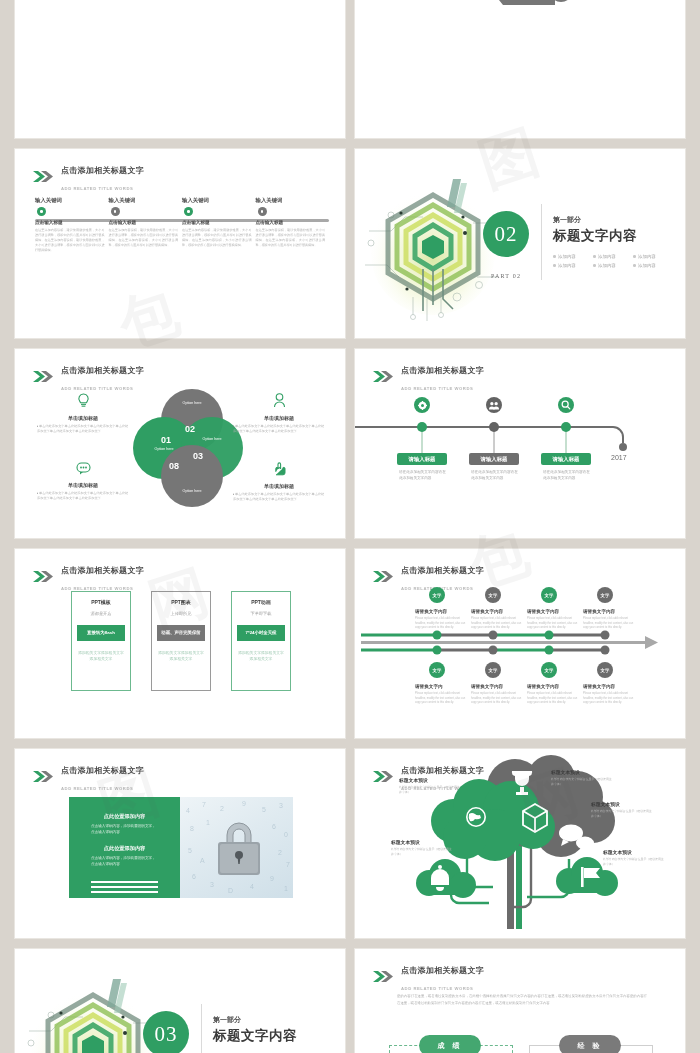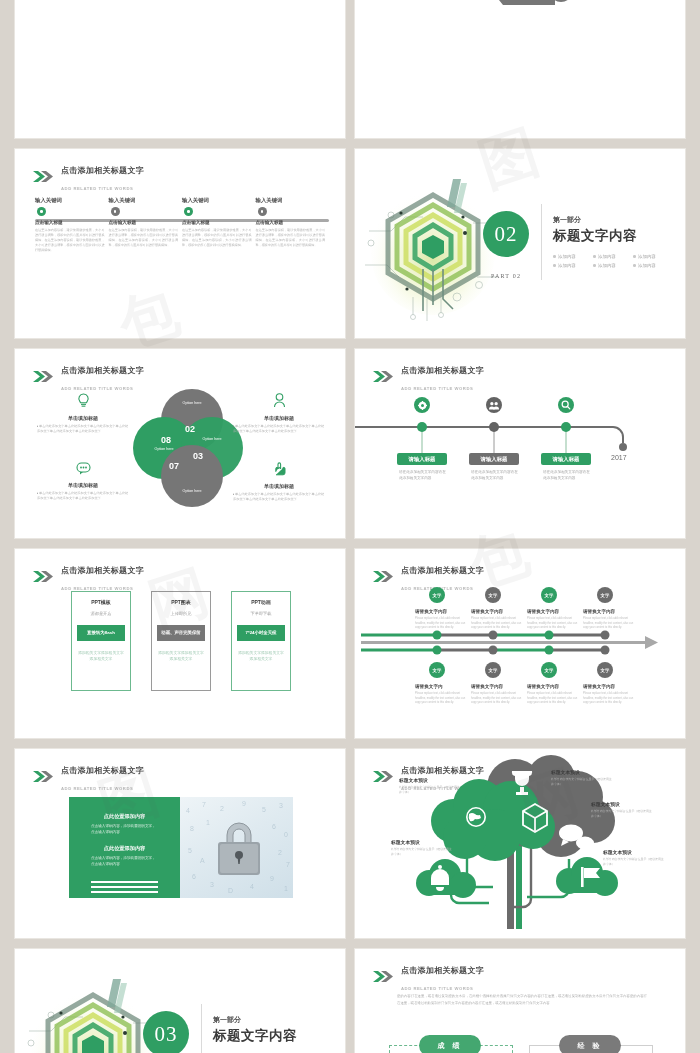--- a/index.html
+++ b/index.html
@@ -317,23 +317,23 @@
       <div class="petal">
         <div class="pc" style="background:#767676;left:28px;top:0;"></div>
         <div class="pc" style="background:#2f9e63;left:0;top:28px;"></div>
         <div class="pc" style="background:#2f9e63;left:48px;top:28px;opacity:.96"></div>
         <div class="pc" style="background:#767676;left:28px;top:56px;"></div>
         <div class="pc-lbl" style="left:28px;top:12px;">Option here</div>
         <div class="pc-lbl" style="left:0;top:58px;">Option here</div>
         <div class="pc-lbl" style="left:48px;top:48px;">Option here</div>
         <div class="pc-lbl" style="left:28px;top:100px;">Option here</div>
         <div class="pnum" style="left:52px;top:35px;">02</div>
-        <div class="pnum" style="left:28px;top:46px;">08</div>
+        <div class="pnum" style="left:28px;top:46px;">01</div>
         <div class="pnum" style="left:60px;top:62px;">03</div>
-        <div class="pnum" style="left:36px;top:72px;">07</div>
+        <div class="pnum" style="left:36px;top:72px;">08</div>
       </div>
 
       <div class="side-item" style="left:22px;top:44px;">
         <div class="side-ic">
           <svg width="13" height="15" viewBox="0 0 13 15">
               <path d="M6.5 1 A4.6 4.6 0 0 0 2.8 8.4 L3.6 9.8 L9.4 9.8 L10.2 8.4 A4.6 4.6 0 0 0 6.5 1 Z" fill="none" stroke="#2f9e63" stroke-width="1.1"></path>
               <rect x="4" y="10.8" width="5" height="1.1" fill="#2f9e63"></rect>
               <rect x="4.6" y="12.6" width="3.8" height="1.1" fill="#2f9e63"></rect>
             </svg>
         </div>

